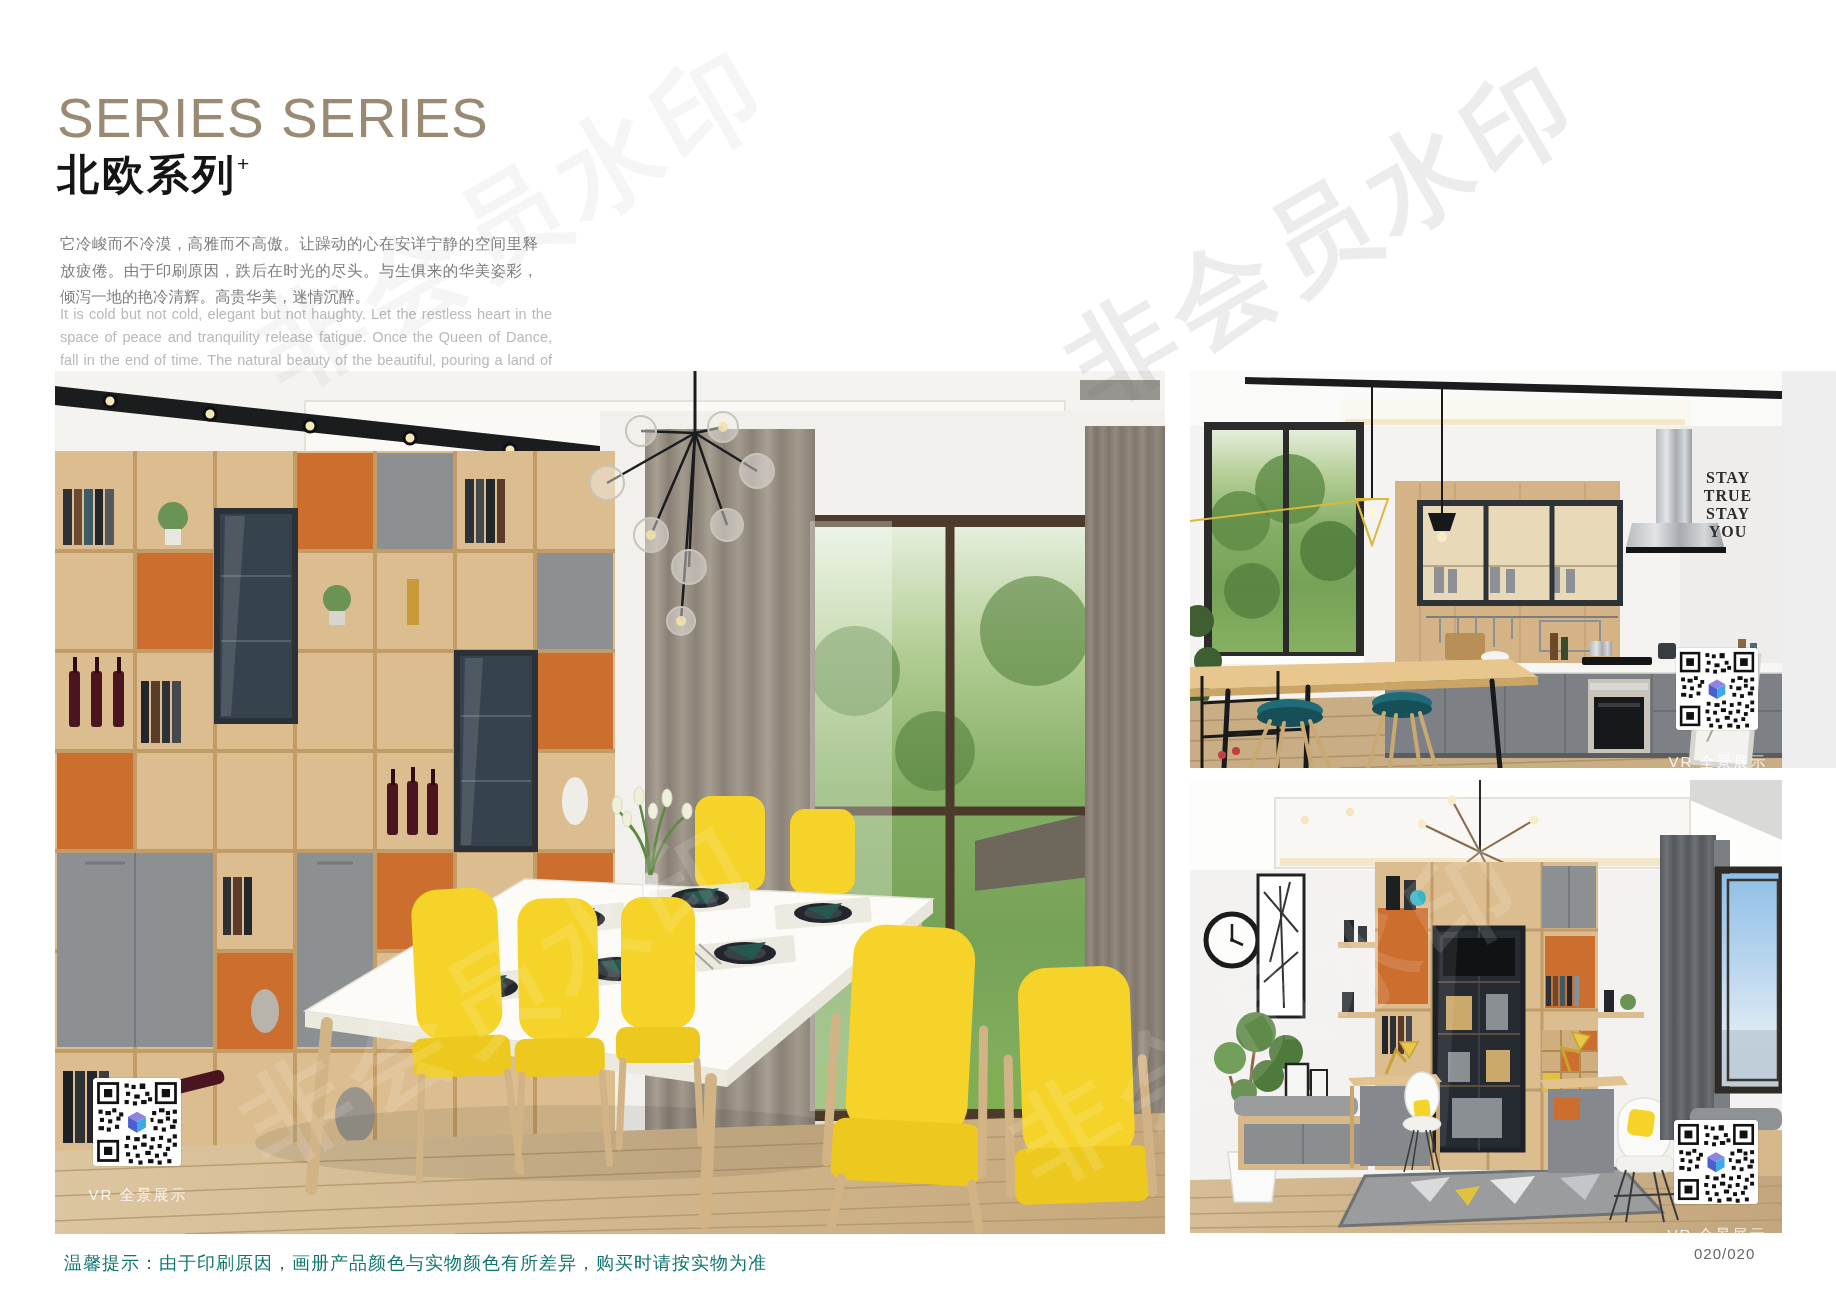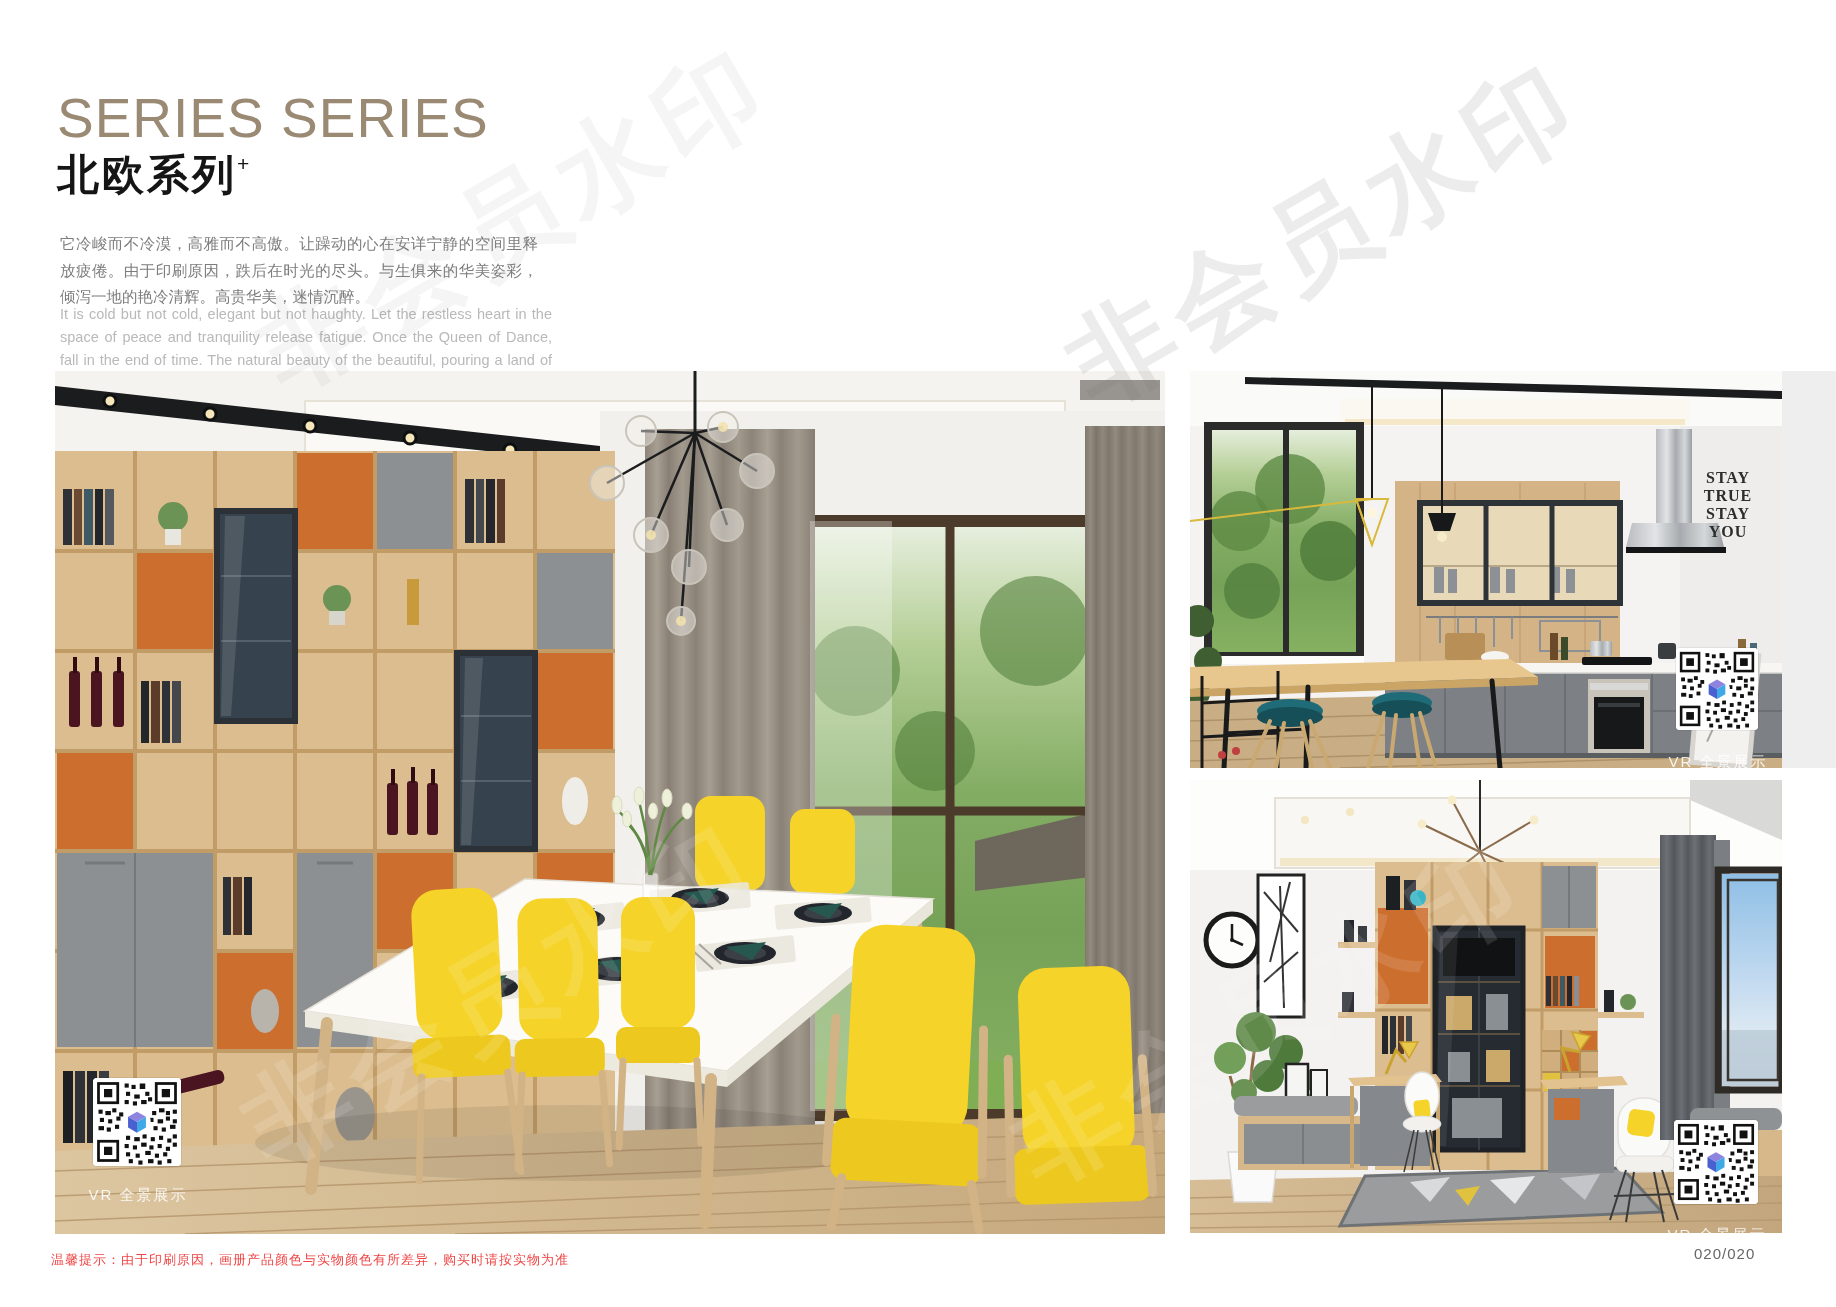--- a/index.html
+++ b/index.html
@@ -7,21 +7,21 @@
        font-family:"Liberation Sans","DejaVu Sans",sans-serif;}
   .abs{position:absolute;}
   
   .title-en{left:57px;top:86px;font-size:55px;letter-spacing:1px;font-weight:400;
             color:var(--bronze);}
   .title-cn{left:57px;top:147px;font-size:42px;font-weight:600;color:#151515;letter-spacing:3px;}
   .title-cn sup{font-size:21px;font-weight:400;vertical-align:18px;letter-spacing:0;}
   .desc-cn{left:60px;top:231px;width:478px;font-size:15.5px;line-height:1.72;color:#7d7d7d;text-align:justify;}
   .desc-en{left:60px;top:303px;width:492px;font-size:14.5px;line-height:1.6;color:#b9b9b9;text-align:justify;}
   
-  .footer-note{left:51px;top:1251px;font-size:13px;color:#ef4444;letter-spacing:1px;}
+  .footer-note{left:64px;top:1251px;font-size:18px;color:#0f766e;letter-spacing:1px;}
   .page-num{left:1694px;top:1245px;font-size:15px;color:#666;letter-spacing:1px;}
   
   .photo{position:absolute;overflow:hidden;background:#eee;}
   #photo-dining{left:55px;top:371px;width:1110px;height:863px;}
   #photo-kitchen{left:1190px;top:371px;width:704px;height:397px;}
   #photo-study{left:1190px;top:780px;width:592px;height:453px;}
   
   .wm{position:absolute;font-size:104px;letter-spacing:10px;white-space:nowrap;
       pointer-events:none;z-index:6;font-weight:600;}
   .wm-dark{color:rgba(120,120,120,0.14);}

